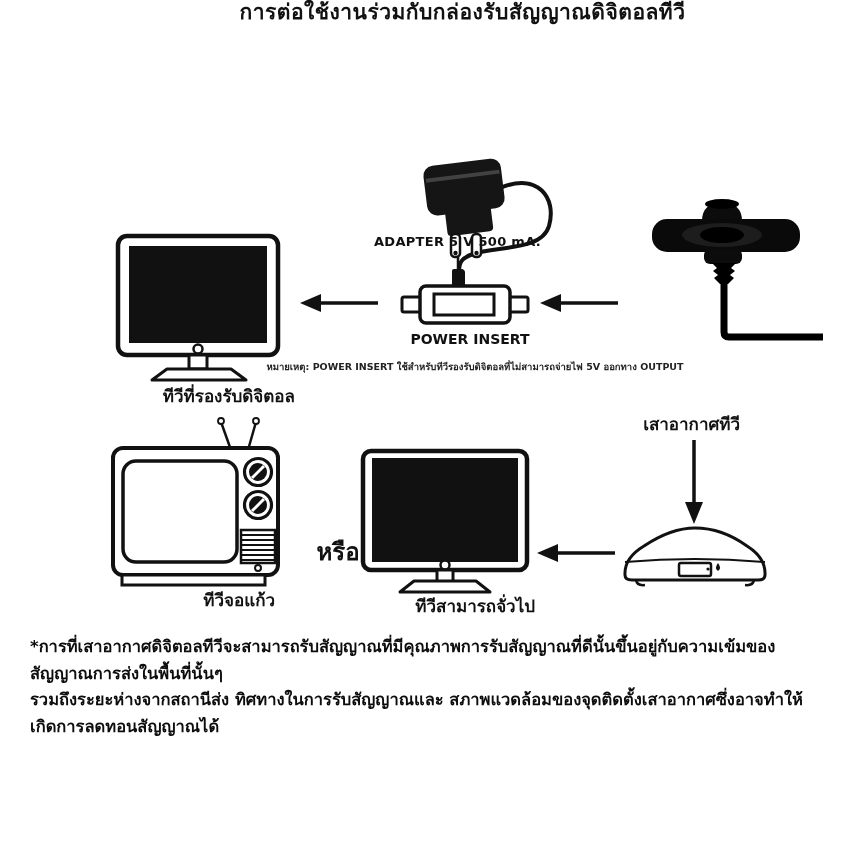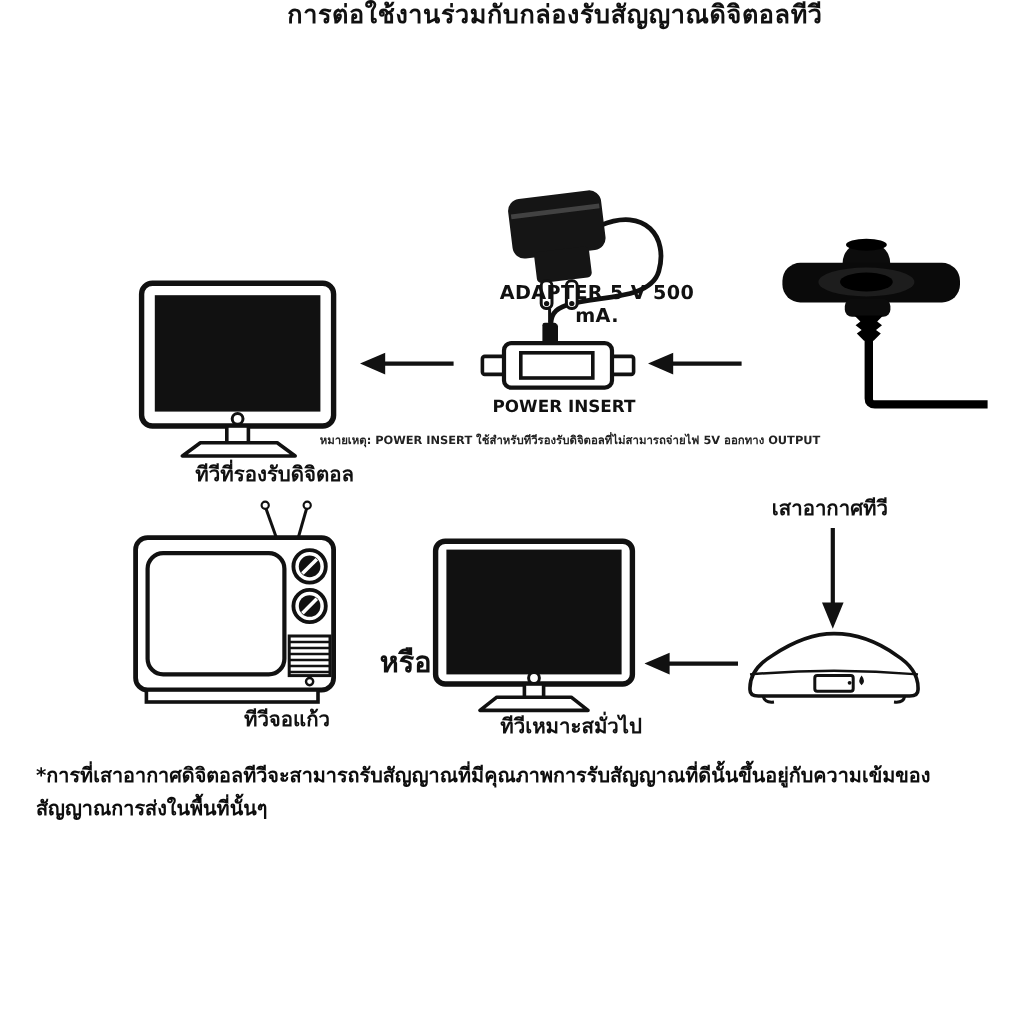--- a/index.html
+++ b/index.html
@@ -9,21 +9,21 @@
     position:relative; width:853px; height:853px; background:#fff;
     overflow:hidden; color:#111;
   }
   .abs { position:absolute; }
   .label {
     font-weight:bold; color:#111; text-align:center; line-height:1.2;
     font-family:"DejaVu Sans","Liberation Sans",sans-serif;
   }
   .title { font-size:21px; letter-spacing:0.5px;margin-left:36px; }
   .devlabel { font-size:17px;text-align:right; }
-  .smallcap { font-size:16px; letter-spacing:0.3px;margin-left:40px; }
+  .smallcap { font-size:13px; letter-spacing:0.3px; }
   .note { font-size:9.5px; font-weight:bold; color:#222; white-space:nowrap; text-align:center; }
   .or { font-size:24px; }
   .footnote {
     font-size:16.5px; font-weight:bold; color:#0d0d0d; line-height:1.62;
     text-align:left;
   }
   svg { display:block; }
 </style>
 </head>
 <body>
@@ -149,21 +149,21 @@
 
   <div class="abs" style="left:355px; top:444px;">
     <svg width="180" height="152" viewBox="0 0 180 152">
       <rect x="8" y="7" width="164" height="119" rx="8" fill="#fff" stroke="#111" stroke-width="4.5"></rect>
       <rect x="17" y="14" width="146" height="104" fill="#111"></rect>
       <circle cx="90" cy="121" r="4.5" fill="#fff" stroke="#111" stroke-width="2.5"></circle>
       <rect x="82" y="126" width="16" height="13" fill="#fff" stroke="#111" stroke-width="3"></rect>
       <polygon points="45,148 135,148 121,137 59,137" fill="#fff" stroke="#111" stroke-width="3" stroke-linejoin="round"></polygon>
     </svg>
   </div>
-  <div class="abs label devlabel" style="left:355px; top:596px; width:180px;">ทีวีเหมาะสมั่วไป</div>
+  <div class="abs label devlabel" style="left:355px; top:596px; width:180px;">ทีวีสามารถจั่วไป</div>
 
   <div class="abs" style="left:537px; top:542px;">
     <svg width="80" height="22" viewBox="0 0 80 22">
       <line x1="78" y1="11" x2="18" y2="11" stroke="#111" stroke-width="3.5"></line>
       <polygon points="0,11 21,2 21,20" fill="#111"></polygon>
     </svg>
   </div>
 
   <div class="abs label devlabel" style="left:600px; top:414px; width:140px;">เสาอากาศทีวี</div>
   <div class="abs" style="left:683px; top:440px;">
@@ -183,15 +183,16 @@
 
       <rect x="64" y="50" width="32" height="13" rx="2" fill="#fff" stroke="#111" stroke-width="2.5"></rect>
       <circle cx="93" cy="56" r="1.6" fill="#111"></circle>
 
       <path d="M103,50 q4,5 0,8 q-4,-3 0,-8 Z" fill="#111"></path>
     </svg>
   </div>
 
   <div class="abs footnote" style="left:30px; top:634px; width:798px;">
     <div>*การที่เสาอากาศดิจิตอลทีวีจะสามารถรับสัญญาณที่มีคุณภาพการรับสัญญาณที่ดีนั้นขึ้นอยู่กับความเข้มของสัญญาณการส่งในพื้นที่นั้นๆ</div>
+    <div>รวมถึงระยะห่างจากสถานีส่ง ทิศทางในการรับสัญญาณและ สภาพแวดล้อมของจุดติดตั้งเสาอากาศซึ่งอาจทำให้เกิดการลดทอนสัญญาณได้</div>
   </div>
 
 </div>
 
 </body></html>

